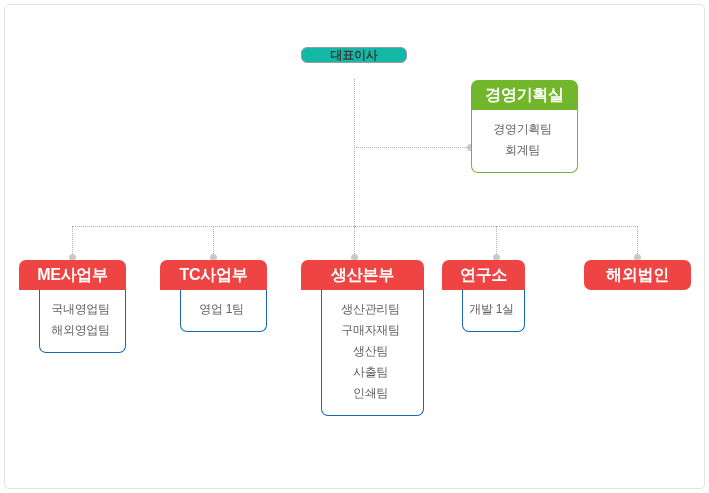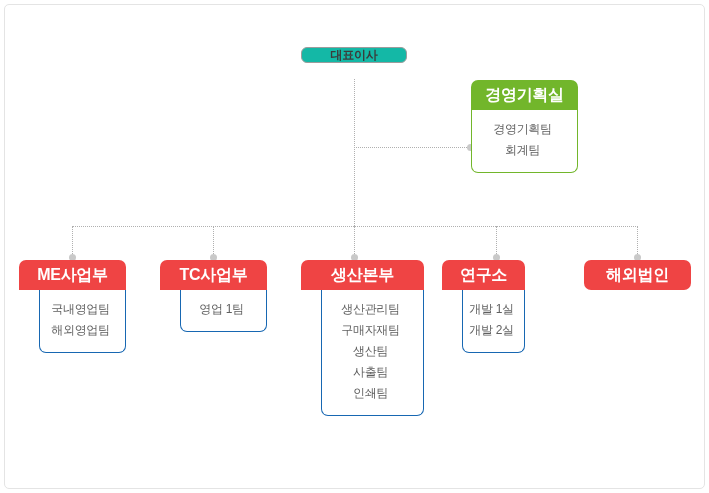--- a/index.html
+++ b/index.html
@@ -181,20 +181,19 @@
       <div class="unit-item">생산팀</div>
       <div class="unit-item">사출팀</div>
       <div class="unit-item">인쇄팀</div>
     </div>
   </div>
 
   <div class="unit theme-blue" style="left:442px; top:260px; width:83px;">
     <div class="unit-head">연구소</div>
     <div class="unit-body">
       <div class="unit-item">개발 1실</div>
-      <div class="unit-item">개발 2실</div>
     </div>
   </div>
 
   <div class="unit theme-blue leaf" style="left:584px; top:260px; width:107px;">
     <div class="unit-head">해외법인</div>
   </div>
 </div>
 
 </body></html>

